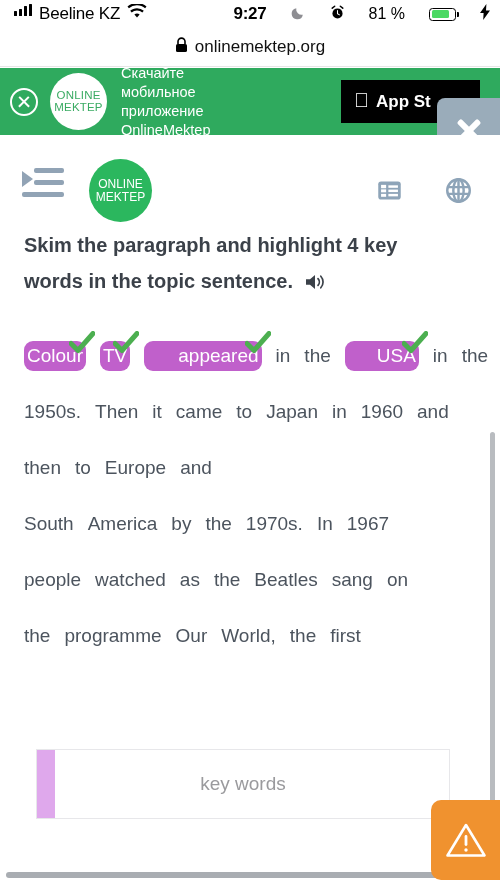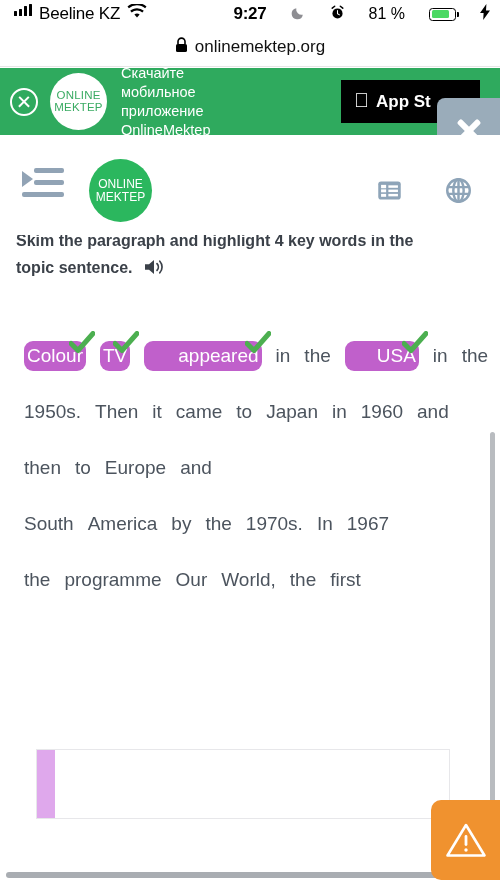--- a/index.html
+++ b/index.html
@@ -117,22 +117,22 @@
   }
   .nav-logo .l1{font-size:12px;}
   .nav-logo .l2{font-size:12px;}
   .nav-icons{ position:absolute; right:28px; top:42px; display:flex; align-items:center; gap:42px;}
   .icn { width:27px; height:27px; color:#8ea4b8; }
   .icn svg { display:block; }
 
   
   .content { position:absolute; top:235px; left:0; width:500px; height:620px; overflow:hidden; }
   .task-title {
-    position:absolute; top:-8px; left:16px; width:420px;
-    font-size:16px; font-weight:700; color:#3b4149; line-height:27px;
+    position:absolute; top:-8px; left:24px; width:420px;
+    font-size:20px; font-weight:700; color:#3b4149; line-height:36px;
   }
   .speaker { display:inline-block; vertical-align:-3px; margin-left:12px; color:#3b4149;}
 
   .paragraph {
     position:absolute; top:93px; left:24px; width:470px;
     font-size:19px; color:#4c545e; line-height:56px; white-space:nowrap;
   }
   .pline { white-space:nowrap; }
   .hl {
     position:relative; background:#c060cb; color:#ffffff; padding:4px 3px 5px 3px;border-radius:9px;
@@ -301,27 +301,29 @@
               </svg></span></span><span class="sp">&nbsp;</span><span class="hl" style="background: rgb(192, 96, 203);">TV<span class="check"><svg width="26" height="24" viewBox="0 0 26 24">
                 <path d="M2 12.5 9 19.5 24 2.5" stroke="#4caf50" stroke-width="5" fill="none" stroke-linecap="round" stroke-linejoin="round"></path>
               </svg></span></span><span class="sp">&nbsp;</span><span class="hl" style="background: rgb(192, 96, 203); padding-left: 34px;">appeared<span class="check"><svg width="26" height="24" viewBox="0 0 26 24">
                 <path d="M2 12.5 9 19.5 24 2.5" stroke="#4caf50" stroke-width="5" fill="none" stroke-linecap="round" stroke-linejoin="round"></path>
               </svg></span></span><span class="sp">&nbsp;</span><span>in</span><span class="sp">&nbsp;</span><span>the</span><span class="sp">&nbsp;</span><span class="hl" style="background: rgb(192, 96, 203); padding-left: 32px;">USA<span class="check"><svg width="26" height="24" viewBox="0 0 26 24">
                 <path d="M2 12.5 9 19.5 24 2.5" stroke="#4caf50" stroke-width="5" fill="none" stroke-linecap="round" stroke-linejoin="round"></path>
               </svg></span></span><span class="sp">&nbsp;</span><span>in</span><span class="sp">&nbsp;</span><span>the</span></div>
         <div class="pline"><span>1950s.</span><span class="sp">&nbsp;</span><span>Then</span><span class="sp">&nbsp;</span><span>it</span><span class="sp">&nbsp;</span><span>came</span><span class="sp">&nbsp;</span><span>to</span><span class="sp">&nbsp;</span><span>Japan</span><span class="sp">&nbsp;</span><span>in</span><span class="sp">&nbsp;</span><span>1960</span><span class="sp">&nbsp;</span><span>and</span></div>
         <div class="pline"><span>then</span><span class="sp">&nbsp;</span><span>to</span><span class="sp">&nbsp;</span><span>Europe</span><span class="sp">&nbsp;</span><span>and</span></div>
         <div class="pline"><span>South</span><span class="sp">&nbsp;</span><span>America</span><span class="sp">&nbsp;</span><span>by</span><span class="sp">&nbsp;</span><span>the</span><span class="sp">&nbsp;</span><span>1970s.</span><span class="sp">&nbsp;</span><span>In</span><span class="sp">&nbsp;</span><span>1967</span></div>
+        <div class="pline"><span>people</span><span class="sp">&nbsp;</span><span>watched</span><span class="sp">&nbsp;</span><span>as</span><span class="sp">&nbsp;</span><span>the</span><span class="sp">&nbsp;</span><span>Beatles</span><span class="sp">&nbsp;</span><span>sang</span><span class="sp">&nbsp;</span><span>on</span></div>
         <div class="pline"><span>the</span><span class="sp">&nbsp;</span><span>programme</span><span class="sp">&nbsp;</span><span>Our</span><span class="sp">&nbsp;</span><span>World,</span><span class="sp">&nbsp;</span><span>the</span><span class="sp">&nbsp;</span><span>first</span></div>
       </div>
 
   </div>
 
   <div class="dropzone">
     <div class="bar"></div>
+    <div class="ph">key words</div>
   </div>
 
   <div class="vscroll"></div>
   <div class="hscroll"></div>
 
   <div class="fab">
     <span>
       <svg width="42" height="38" viewBox="0 0 42 38">
           <path d="M21 4 39.5 34.5H2.5z" fill="none" stroke="#fff" stroke-width="2.6" stroke-linejoin="round"></path>
           <rect x="19.6" y="14" width="2.8" height="11" rx="1.4" fill="#fff"></rect>

